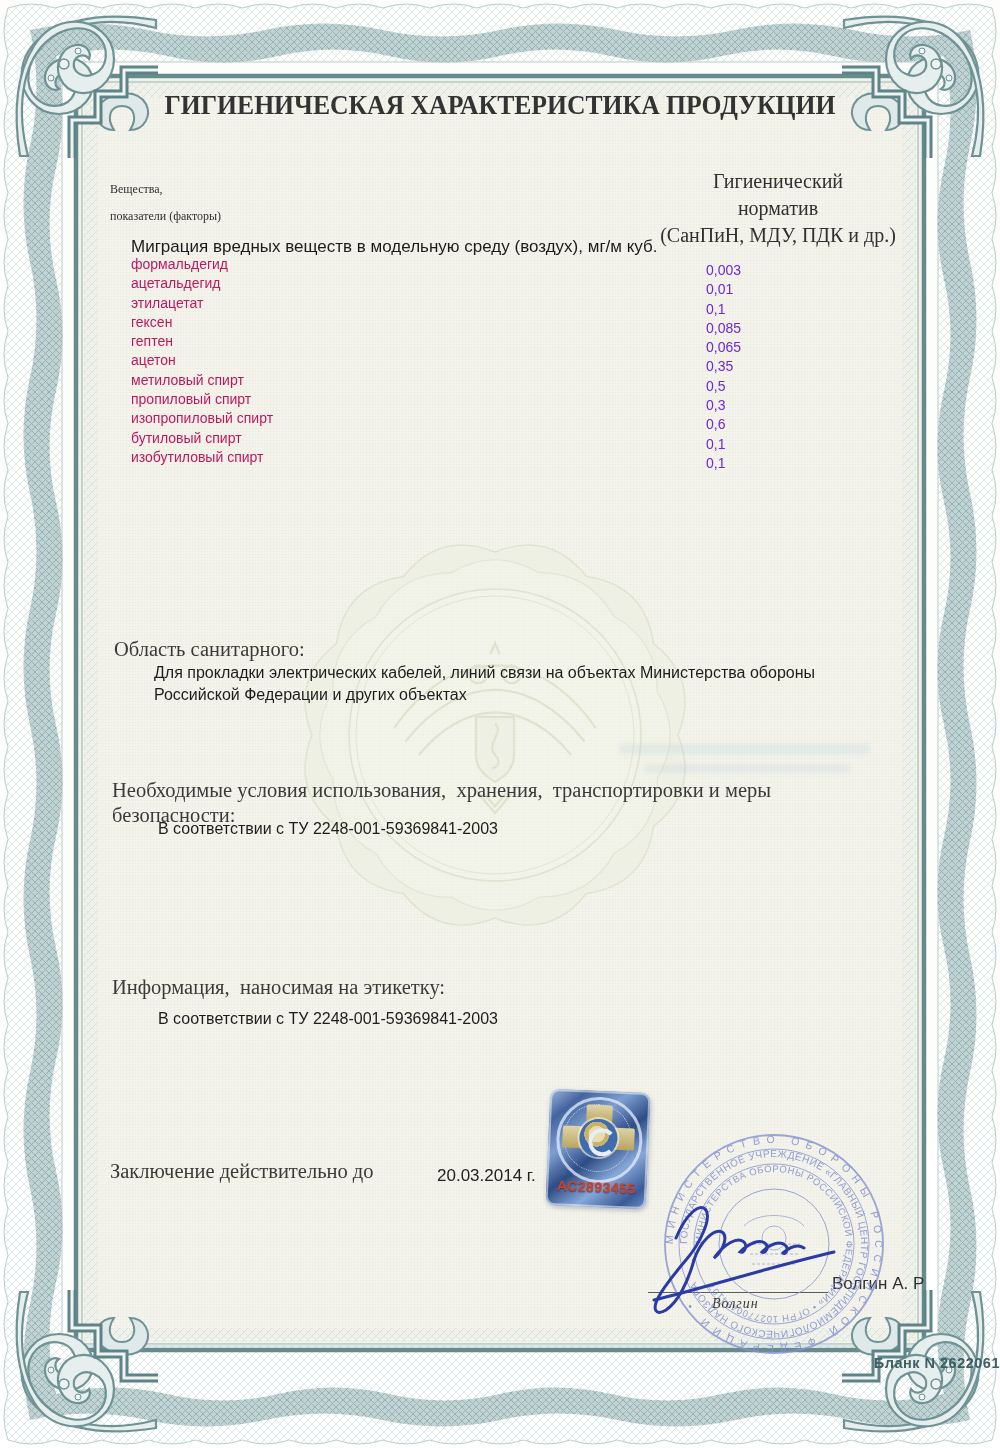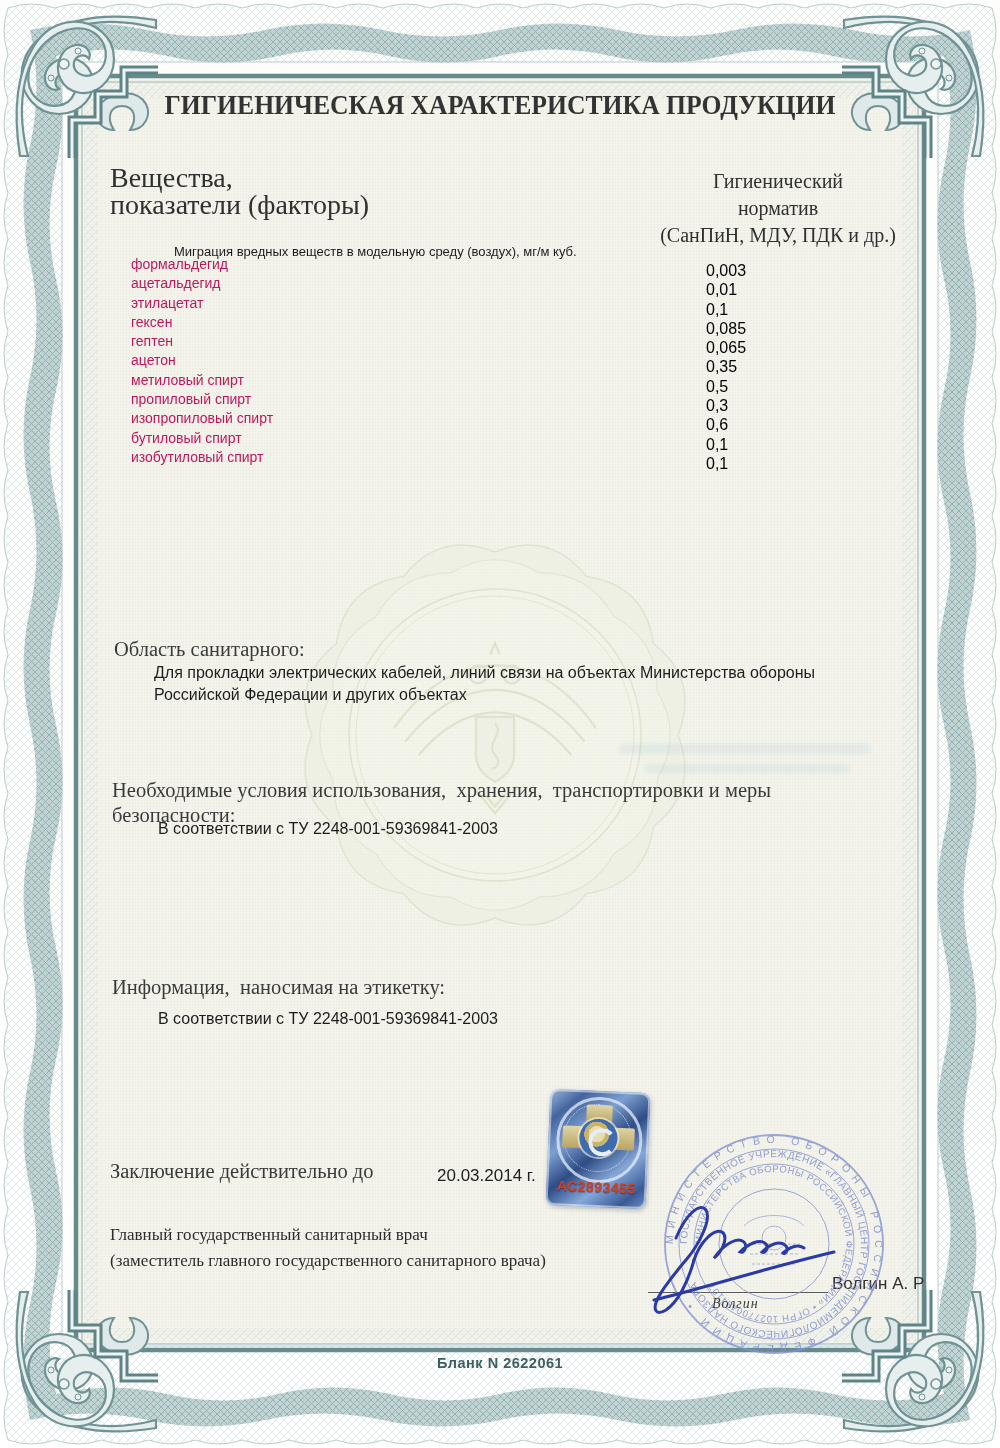--- a/index.html
+++ b/index.html
@@ -17,39 +17,39 @@
 
   svg.deco{position:absolute;left:0;top:0;z-index:3;pointer-events:none;}
   .wm{position:absolute;left:0;top:0;z-index:2;pointer-events:none;}
 
   .txt{position:absolute;z-index:5;color:#2d2d2d;}
   .serif{font-family:"Liberation Serif",serif;}
   .sans{font-family:"Liberation Sans",sans-serif;}
 
   .title{left:0;right:0;top:90px;text-align:center;font-weight:bold;font-size:27px;
          letter-spacing:0px;color:#333;transform:scaleX(.95);}
-  .hdr-left{left:110px;top:164px;font-size:28px;line-height:27px;color:#303030;}
+  .hdr-left{left:110px;top:176px;font-size:12px;line-height:27px;color:#303030;}
   .hdr-right{left:618px;top:168px;width:320px;text-align:center;font-size:20px;line-height:27px;color:#303030;}
 
-  .group-label{left:131px;top:244px;font-size:13px;color:#1c1c1c;margin-left:43px;}
+  .group-label{left:131px;top:237px;font-size:17px;color:#1c1c1c;}
   .tbl-names{left:131px;top:255px;font-size:14px;line-height:19.3px;color:#be185d;}
-  .tbl-values{left:706px;top:261px;font-size:16px;line-height:19.3px;color:#000000;}
+  .tbl-values{left:706px;top:261px;font-size:14px;line-height:19.3px;color:#6d28d9;}
 
   .sec-head{font-size:20.5px;color:#3a3a3a;white-space:pre;}
   .sec-body{font-size:16px;color:#1d1d1d;line-height:22px;margin-left:24px;}
 
   .validity-label{left:110px;top:1160px;font-size:20.5px;color:#3a3a3a;}
   .validity-date{left:437px;top:1166px;font-size:17px;color:#222;}
 
   .official{left:110px;top:1222px;font-size:17px;line-height:26px;color:#2c2c2c;}
   .signer{left:832px;top:1274px;font-size:17px;color:#2f2f2f;}
   .sig-line{position:absolute;left:648px;top:1292px;width:180px;height:1px;background:#5a5a5a;z-index:6;}
   .sig-caption{left:712px;top:1296px;font-style:italic;font-size:14px;letter-spacing:1px;color:#3b3b3b;z-index:7;}
 
-  .footer-blank{left:0;right:0;top:1355px;text-align:center;font-weight:bold;
+  .footer-blank{left:0;right:0;top:1355px;text-align:right;font-weight:bold;
     font-size:14.5px;color:#3d5f63;letter-spacing:.5px;z-index:6;
     font-family:"Liberation Sans",sans-serif;}
 
   
   .holo{position:absolute;left:548px;top:1091px;width:100px;height:116px;z-index:8;
     transform:rotate(2.5deg);border-radius:9px;
     background:linear-gradient(140deg,#9db8dd 0%,#44649f 16%,#7d9fd0 34%,#2e4c85 52%,#86a8d8 70%,#3a5a96 88%,#6d92c6 100%);
     box-shadow:0 0 0 2px rgba(240,246,255,.55) inset, 1px 2px 5px rgba(60,80,120,.35);}
   .holo-ring{position:absolute;left:8px;top:6px;width:80px;height:80px;border-radius:50%;
     border:3px solid rgba(228,238,252,.75);}
@@ -188,24 +188,20 @@
   <div class="txt sec-head serif" style="left:112px;top:779px;">Необходимые условия использования,  хранения,  транспортировки и меры</div>
   <div class="txt sec-head serif" style="left:112px;top:804px;">безопасности:</div>
   <div class="txt sec-body sans" style="left:134px;top:818px;">В соответствии с ТУ 2248-001-59369841-2003</div>
 
   <div class="txt sec-head serif" style="left:112px;top:976px;">Информация,  наносимая на этикетку:</div>
   <div class="txt sec-body sans" style="left:134px;top:1008px;">В соответствии с ТУ 2248-001-59369841-2003</div>
 
   <div class="txt validity-label serif">Заключение действительно до</div>
   <div class="txt validity-date sans">20.03.2014 г.</div>
 
-  <div class="txt official serif">
-    <div>Главный государственный санитарный врач</div>
-    <div>(заместитель главного государственного санитарного врача)</div>
-  </div>
 
   <div class="holo">
     <div class="holo-ring"></div>
     <div class="holo-ring2"></div>
     <div class="holo-bar l"></div>
     <div class="holo-bar r"></div>
     <div class="holo-bar t"></div>
     <div class="holo-core"></div>
     <div class="holo-num">АС2893455</div>
   </div>

